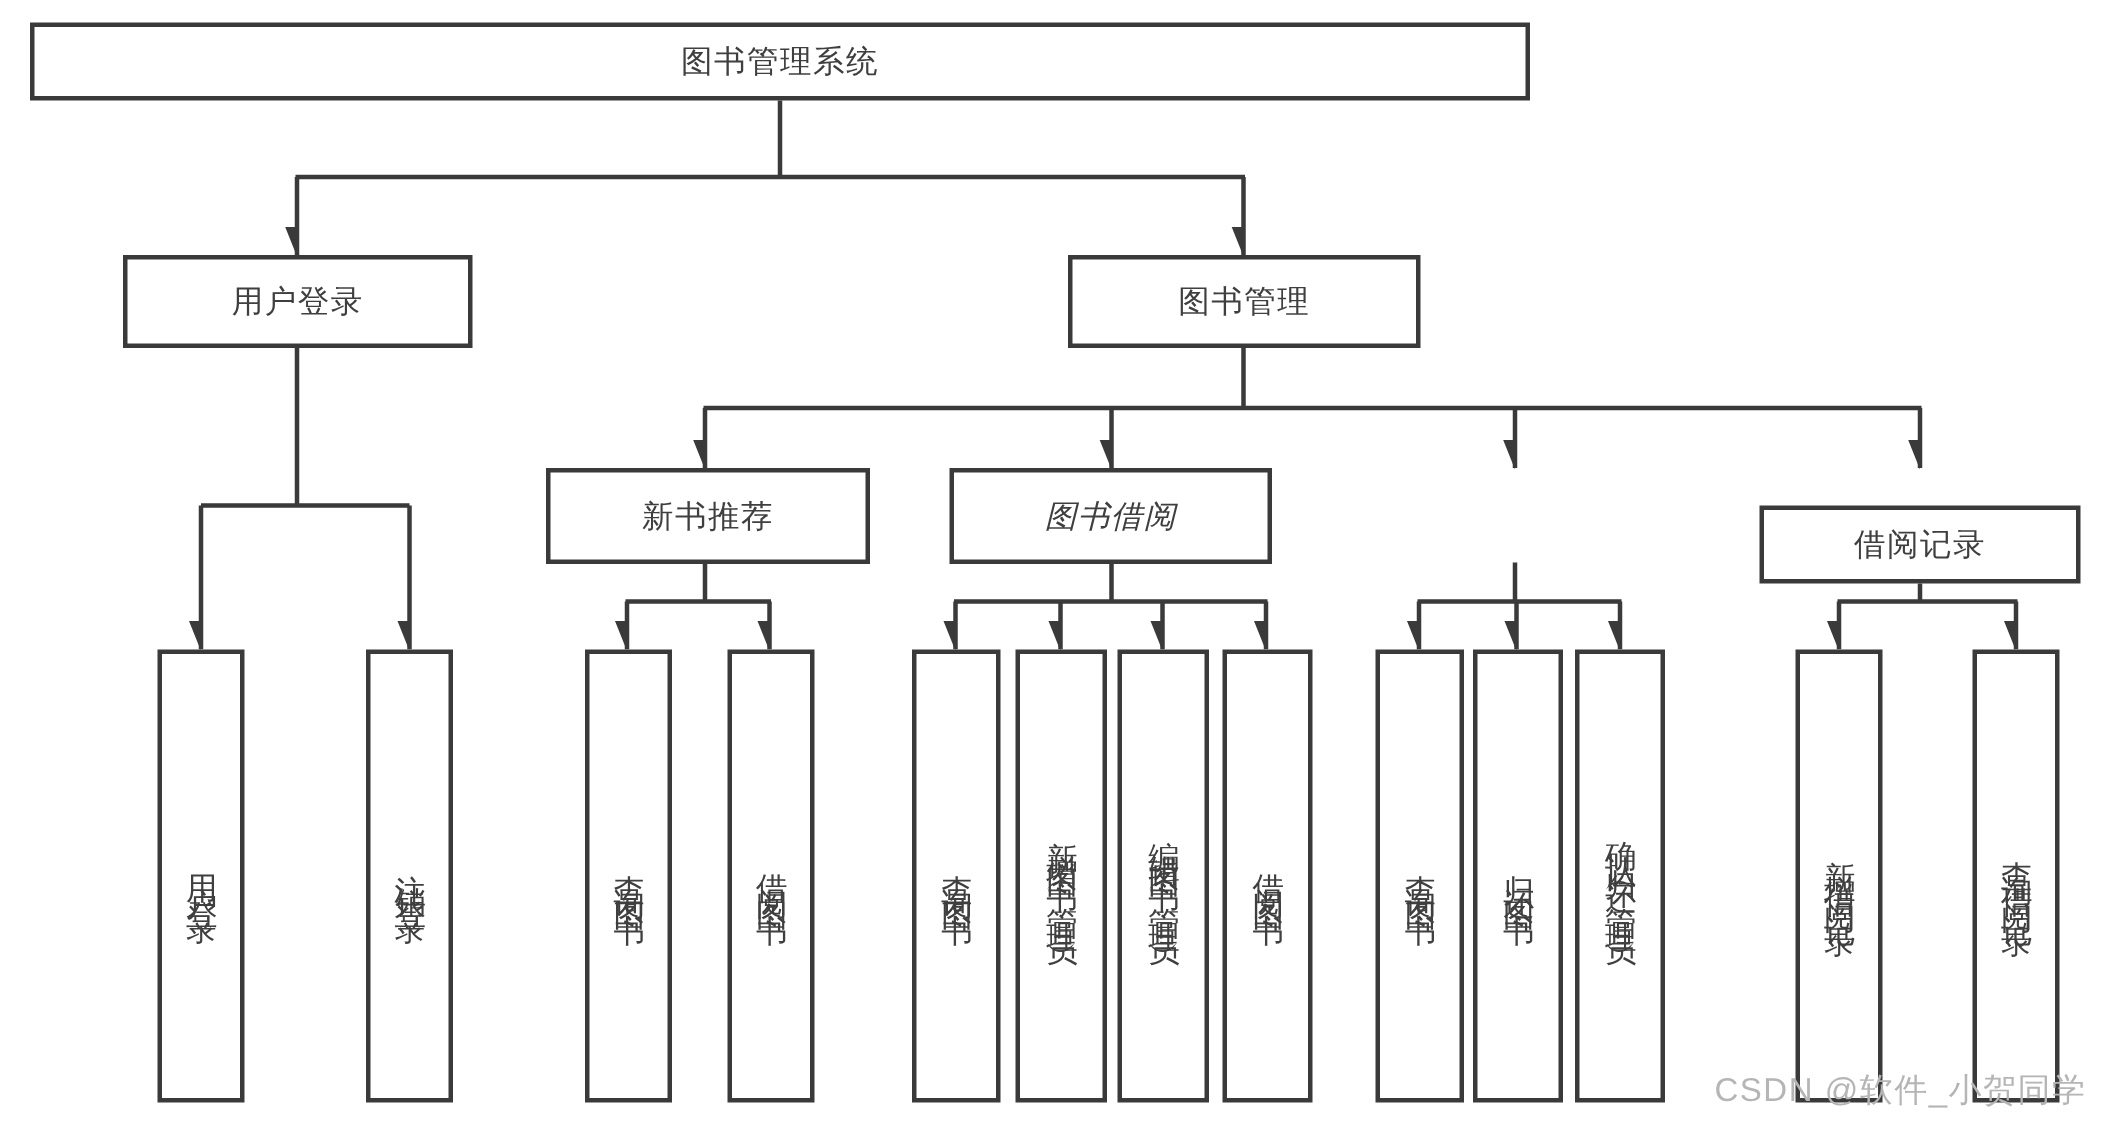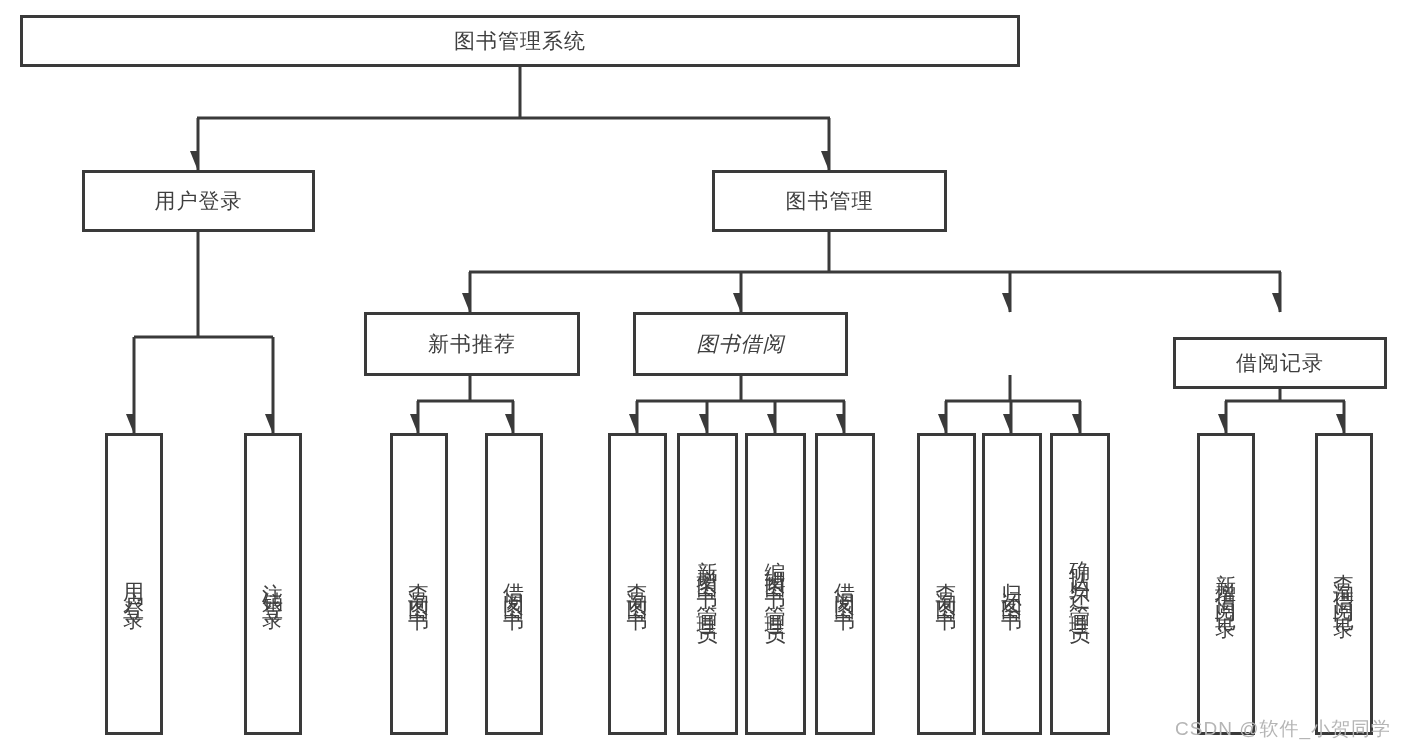--- a/index.html
+++ b/index.html
@@ -40,21 +40,21 @@
     writing-mode: vertical-rl;
     text-orientation: upright;
     font-size: 21px;
     letter-spacing: 9px;
     line-height: 1;
   }
   #watermark {
     position: absolute;
     right: 14px;
     bottom: 5px;
-    font-size: 19px;
+    font-size: 22px;
     color: #b5b5b5;
     letter-spacing: 1px;
     white-space: nowrap;
   }
 </style>
 </head>
 <body>
 
 <div id="canvas">
 

